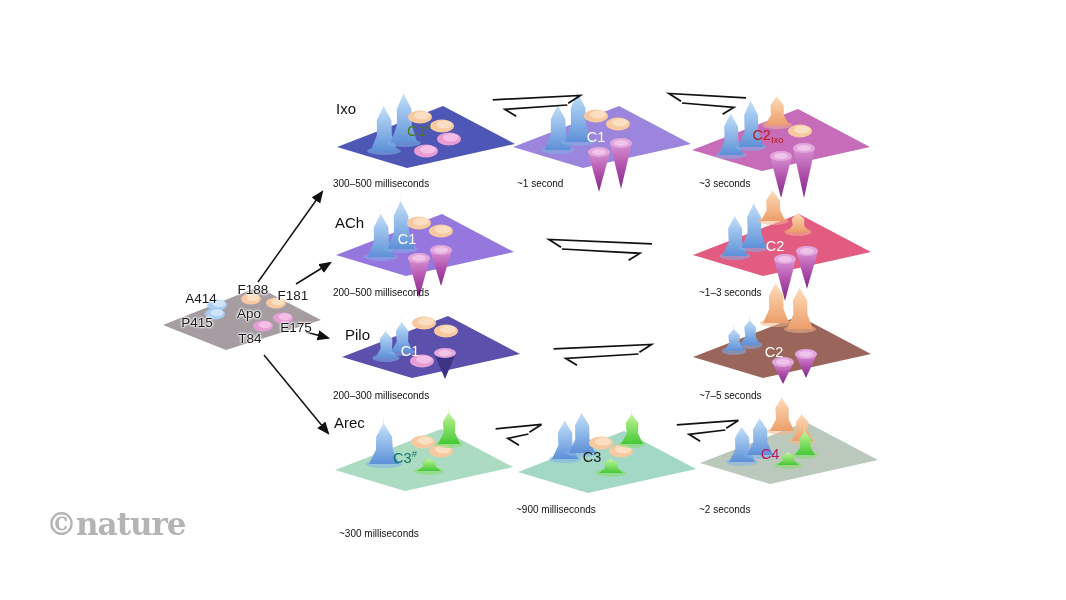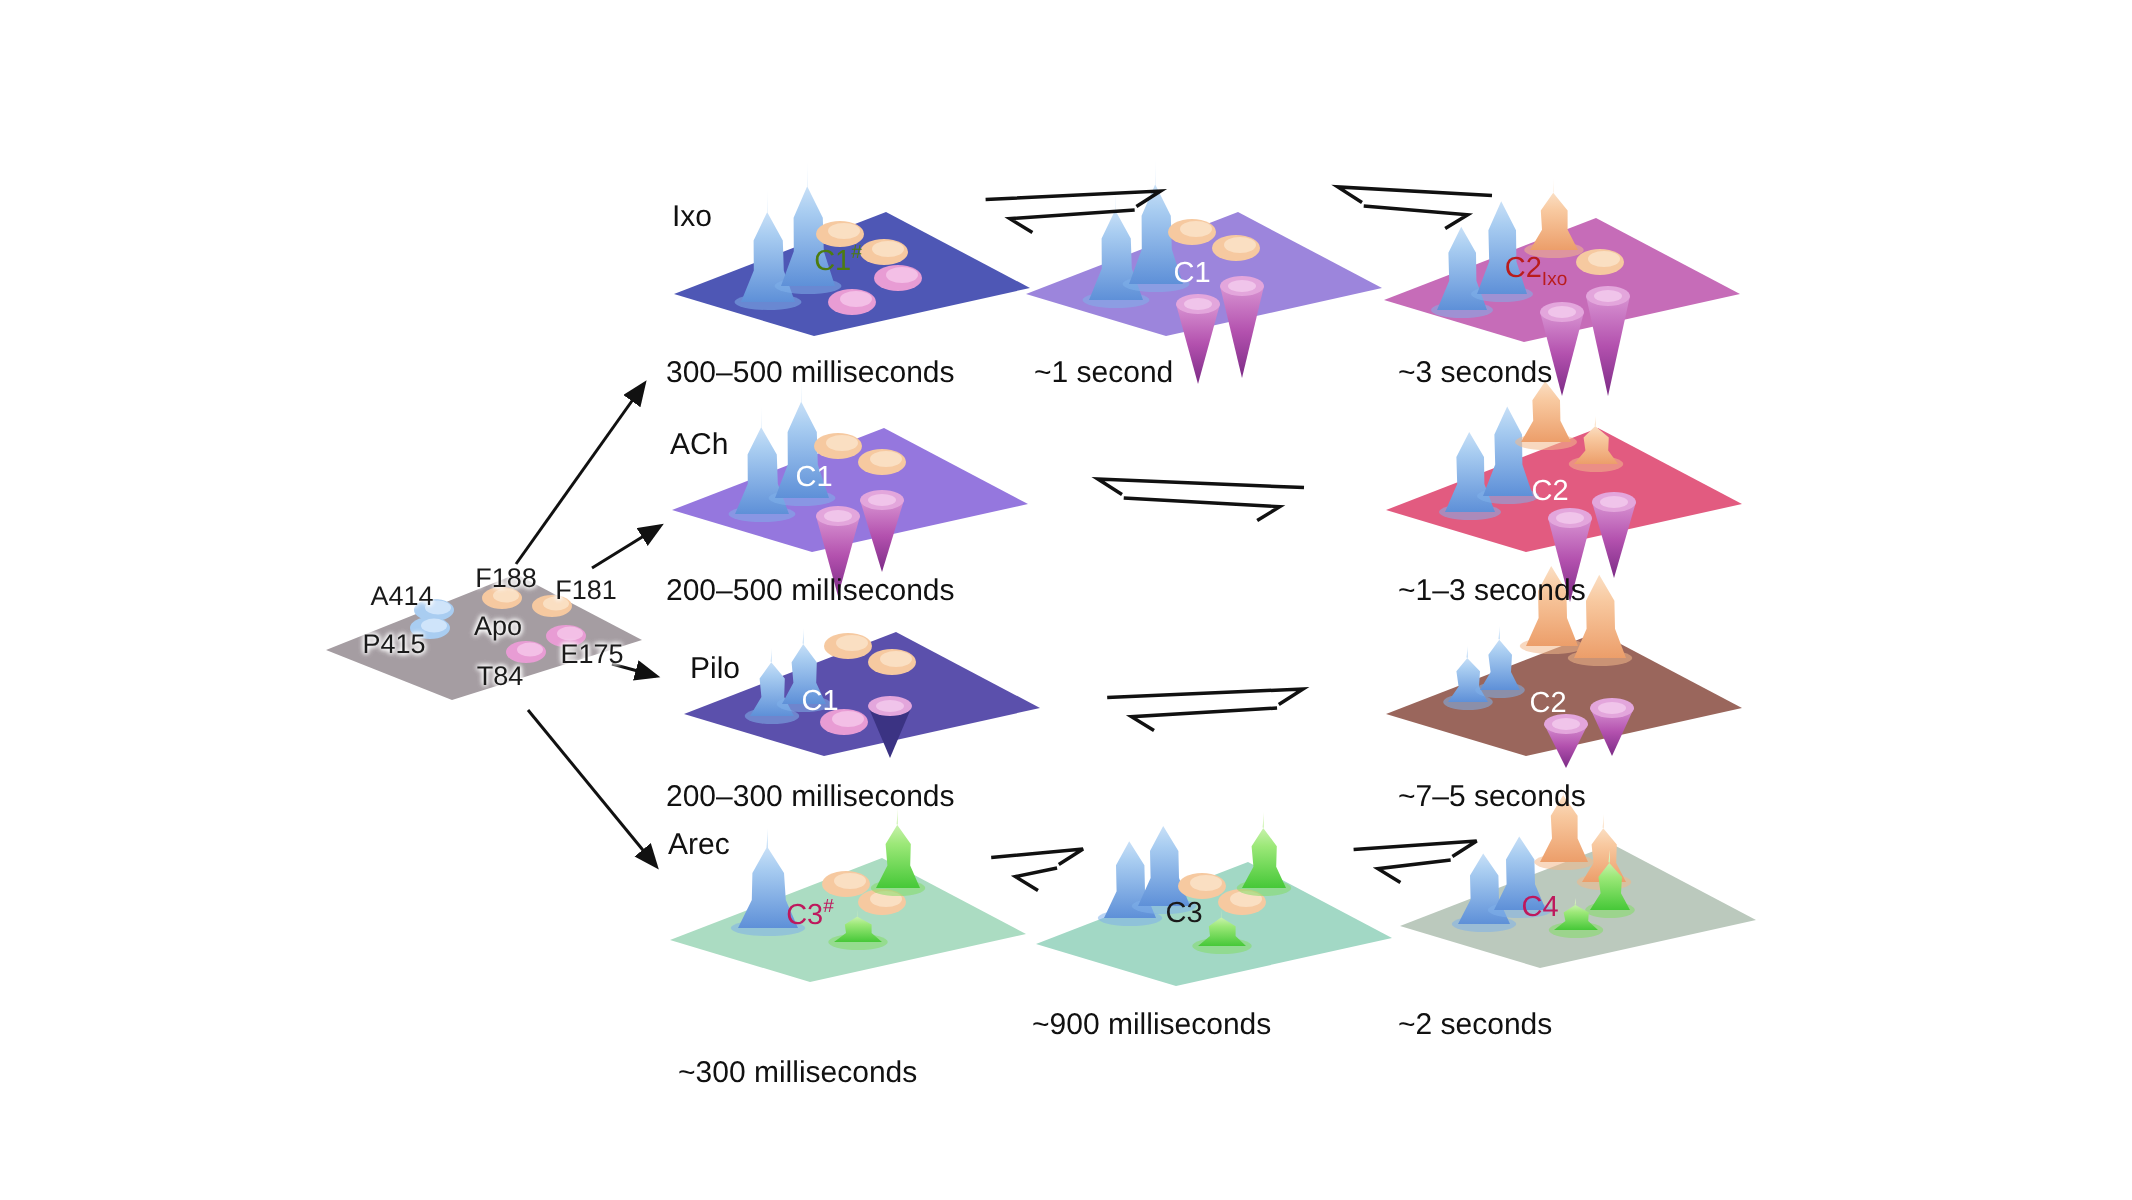--- a/index.html
+++ b/index.html
@@ -1,21 +1,21 @@
 <!DOCTYPE html>
 <html><head>
 <meta charset="utf-8">
 <style>
   html,body{margin:0;padding:0;background:#fff;}
   .canvas{position:relative;width:1066px;height:600px;background:#ffffff;overflow:hidden;
           font-family:"Liberation Sans",sans-serif;}
   .overlay{position:absolute;left:0;top:0;pointer-events:none;}
   .panel{position:absolute;width:190px;height:150px;}
   .lig{position:absolute;font-size:15px;color:#111;white-space:nowrap;}
-  .time{position:absolute;font-size:15px;color:#111;white-space:nowrap;}
+  .time{position:absolute;font-size:10px;color:#111;white-space:nowrap;}
   .state{position:absolute;transform:translate(-50%,-50%);font-size:14.5px;white-space:nowrap;}
   .state sup{font-size:9.5px;}
   .state sub{font-size:9.5px;}
   .res{position:absolute;transform:translate(-50%,-50%);font-size:13.5px;color:#1a1a1a;white-space:nowrap;
        text-shadow:0 0 3px #fff,0 0 3px #fff,0 0 2px #fff,0 0 2px #fff;}
   .logo{position:absolute;left:46px;top:506px;font-family:"DejaVu Serif","Liberation Serif",serif;
         font-weight:700;font-size:31px;color:#b5b3b4;letter-spacing:-1px;}
   svg.eq{position:absolute;height:26px;}
 </style>
 </head>
@@ -249,21 +249,21 @@
   <span class="lig" style="left:345px;top:326px">Pilo</span>
   <span class="lig" style="left:334px;top:414px">Arec</span>
 
   <span class="state" style="left:419px;top:130px;color:#4d7c0f"><span>C1</span><sup>#</sup></span>
   <span class="state" style="left:596px;top:137px;color:#fff"><span>C1</span></span>
   <span class="state" style="left:768px;top:136px;color:#b91c1c"><span>C2</span><sub>Ixo</sub></span>
   <span class="state" style="left:407px;top:239px;color:#fff"><span>C1</span></span>
   <span class="state" style="left:775px;top:246px;color:#fff"><span>C2</span></span>
   <span class="state" style="left:410px;top:351px;color:#fff"><span>C1</span></span>
   <span class="state" style="left:774px;top:352px;color:#fff"><span>C2</span></span>
-  <span class="state" style="left:405px;top:457px;color:#be185d"><span>C3</span><sup>#</sup></span>
+  <span class="state" style="left:405px;top:457px;color:#0f766e"><span>C3</span><sup>#</sup></span>
   <span class="state" style="left:592px;top:457px;color:#1a1a1a"><span>C3</span></span>
   <span class="state" style="left:770px;top:454px;color:#be185d"><span>C4</span></span>
 
   <span class="time" style="left:333px;top:178px">300–500 milliseconds</span>
   <span class="time" style="left:517px;top:178px">~1 second</span>
   <span class="time" style="left:699px;top:178px">~3 seconds</span>
   <span class="time" style="left:333px;top:287px">200–500 milliseconds</span>
   <span class="time" style="left:699px;top:287px">~1–3 seconds</span>
   <span class="time" style="left:333px;top:390px">200–300 milliseconds</span>
   <span class="time" style="left:699px;top:390px">~7–5 seconds</span>
@@ -289,13 +289,14 @@
     </svg>
   <svg class="eq" style="left:490px;top:421px;width:58px" viewBox="0 0 58 30">
       <path d="M2,9 L55,4 l-14,9" stroke="#111" stroke-width="2" fill="none"></path>
       <path d="M40,15 L16,20 l13,8" stroke="#111" stroke-width="2" fill="none"></path>
     </svg>
   <svg class="eq" style="left:670px;top:417px;width:76px" viewBox="0 0 76 30">
       <path d="M2,9 L73,4 l-14,9" stroke="#111" stroke-width="2" fill="none"></path>
       <path d="M58,15 L16,20 l13,8" stroke="#111" stroke-width="2" fill="none"></path>
     </svg>
 
+  <span class="logo">©nature</span>
 </div>
 
 </body></html>

